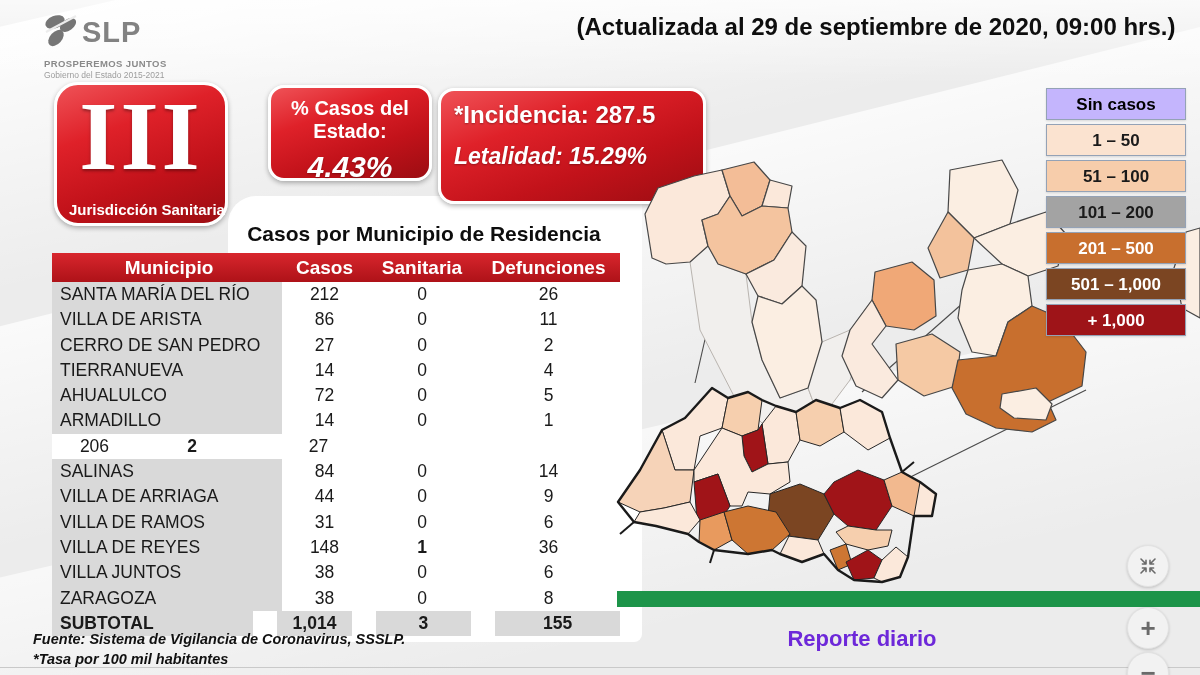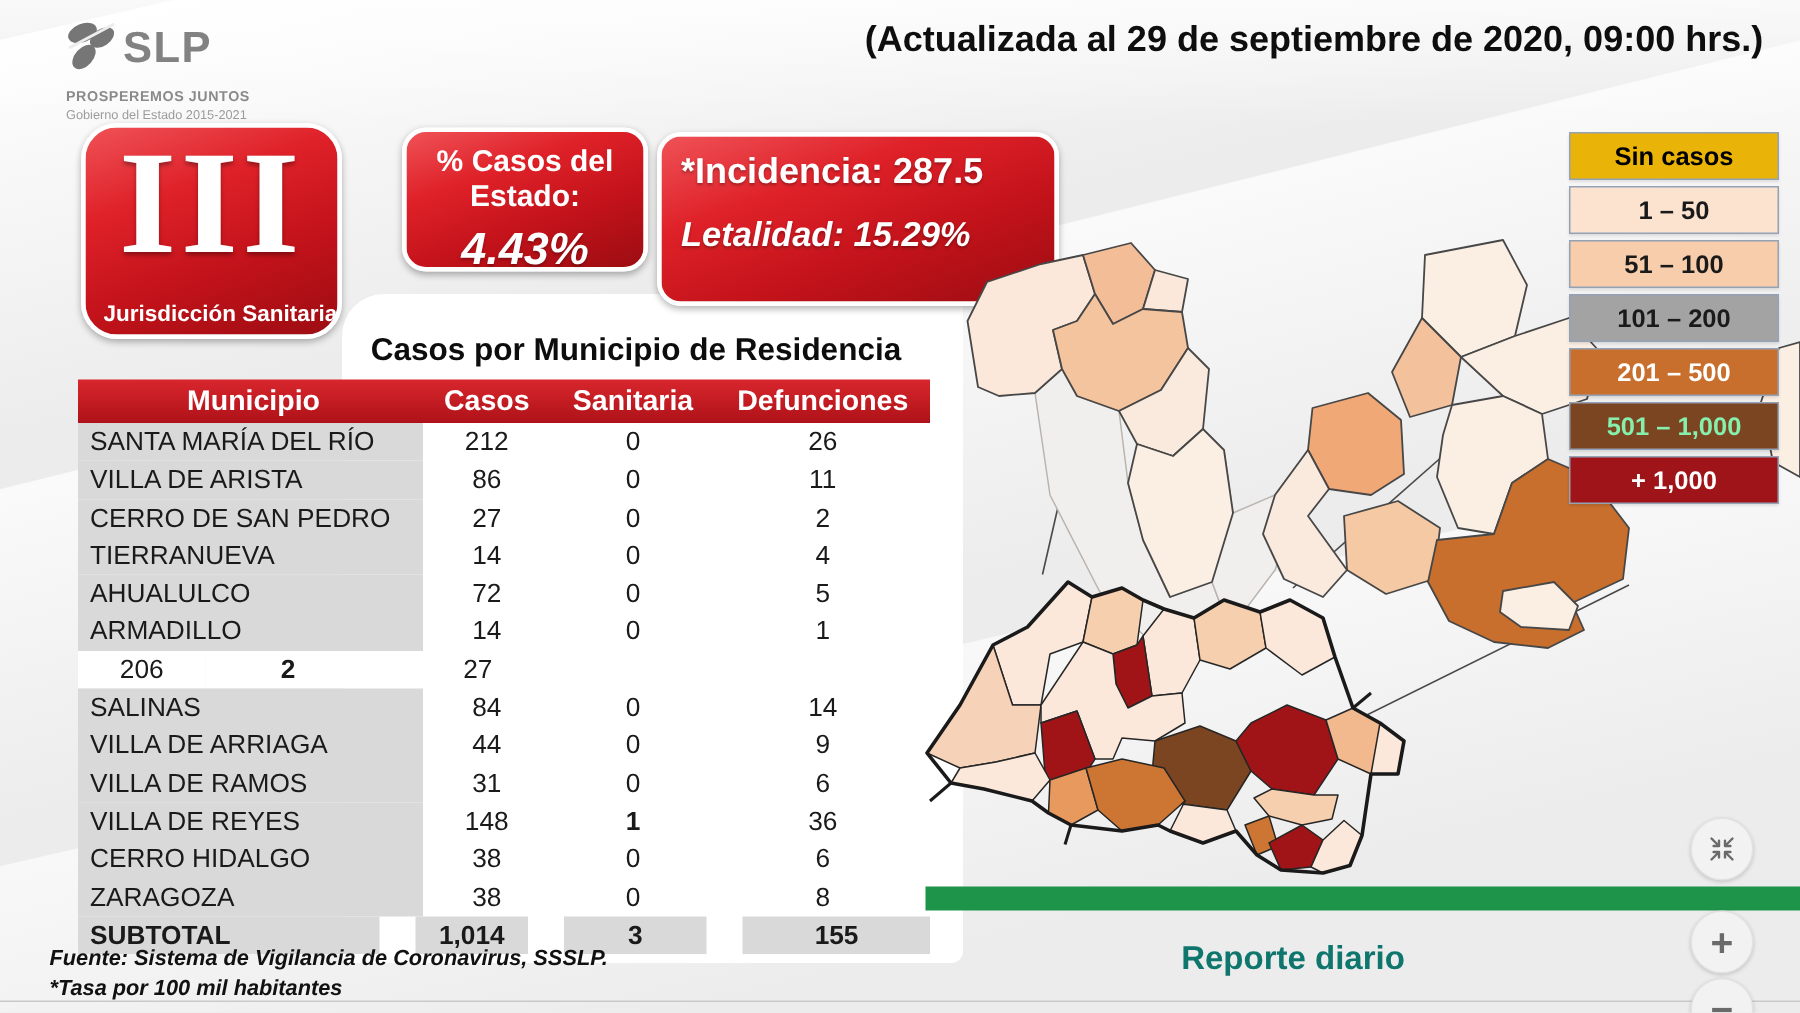--- a/index.html
+++ b/index.html
@@ -71,21 +71,21 @@
   
   .map-svg{left:0;top:0;z-index:3;pointer-events:none;}
 
   
   .legend{left:1046px;top:88px;width:140px;z-index:5;}
   .legend-item{height:32px;line-height:32px;margin-bottom:4px;border:1px solid #94a2b6;
     text-align:center;font-size:17px;font-weight:bold;box-sizing:border-box;box-shadow:0 1px 2px rgba(0,0,0,.12);}
 
   
   .green-bar{left:617px;top:591px;width:583px;height:16px;background:#1d9449;z-index:4;}
-  .report-label{left:692px;top:626px;width:340px;text-align:center;font-size:22px;font-weight:bold;color:#0f766e;z-index:2;}
+  .report-label{left:692px;top:626px;width:340px;text-align:center;font-size:22px;font-weight:bold;color:#6d28d9;z-index:2;}
 
   
   .ctrl{width:42px;height:42px;border-radius:50%;background:#f2f2f2;border:1px solid #e2e2e2;
     box-shadow:0 1px 3px rgba(0,0,0,.18);z-index:6;display:flex;align-items:center;justify-content:center;
     color:#6a6a6a;font-size:26px;font-weight:bold;cursor:pointer;box-sizing:border-box;}
   .ctrl-collapse{left:1127px;top:545px;}
   .ctrl-plus{left:1127px;top:607px;}
   .ctrl-minus{left:1127px;top:652px;}
 </style>
 </head>
@@ -204,21 +204,21 @@
         <div class="c-inc">0</div>
         <div class="c-def">6</div>
       </div>
       <div class="t-row">
         <div class="c-name">VILLA DE REYES</div>
         <div class="c-cas">148</div>
         <div class="c-inc inc-strong">1</div>
         <div class="c-def">36</div>
       </div>
       <div class="t-row">
-        <div class="c-name">CERRO HIDALGO</div>
+        <div class="c-name">VILLA JUNTOS</div>
         <div class="c-cas">38</div>
         <div class="c-inc">0</div>
         <div class="c-def">6</div>
       </div>
       <div class="t-row">
         <div class="c-name">ZARAGOZA</div>
         <div class="c-cas">38</div>
         <div class="c-inc">0</div>
         <div class="c-def">8</div>
       </div>
@@ -297,26 +297,26 @@
 
     <g stroke="#1a1a1a" stroke-width="2">
       <line x1="634" y1="522" x2="620" y2="534"></line>
       <line x1="714" y1="550" x2="710" y2="563"></line>
       <line x1="902" y1="472" x2="914" y2="462"></line>
     </g>
   </g>
 </svg>
 
 <div class="abs legend" id="legend">
-    <div class="legend-item" style="background: #eab308; color: rgb(0, 0, 0);">Sin casos</div>
+    <div class="legend-item" style="background: #c4b5fd; color: rgb(0, 0, 0);">Sin casos</div>
     <div class="legend-item" style="background: rgb(251, 227, 208); color: rgb(26, 26, 26);">1 – 50</div>
     <div class="legend-item" style="background: rgb(247, 205, 171); color: rgb(26, 26, 26);">51 – 100</div>
     <div class="legend-item" style="background: #a3a3a3; color: rgb(26, 26, 26);">101 – 200</div>
     <div class="legend-item" style="background: rgb(200, 111, 46); color: rgb(255, 255, 255);">201 – 500</div>
-    <div class="legend-item" style="background: rgb(123, 69, 34); color: #86efac;">501 – 1,000</div>
+    <div class="legend-item" style="background: rgb(123, 69, 34); color: #ffffff;">501 – 1,000</div>
     <div class="legend-item" style="background: rgb(158, 20, 24); color: rgb(255, 255, 255);">+ 1,000</div>
   </div>
 
 <div class="abs green-bar"></div>
 <div class="abs report-label">Reporte diario</div>
 
 <div class="abs ctrl ctrl-collapse">
   <span style="display:flex;">
     <svg width="18" height="18" viewBox="0 0 18 18" stroke="#6a6a6a" stroke-width="1.6" fill="none" stroke-linecap="round">
       <path d="M2,2 L7,7 M7,7 L7,3.4 M7,7 L3.4,7"></path>

